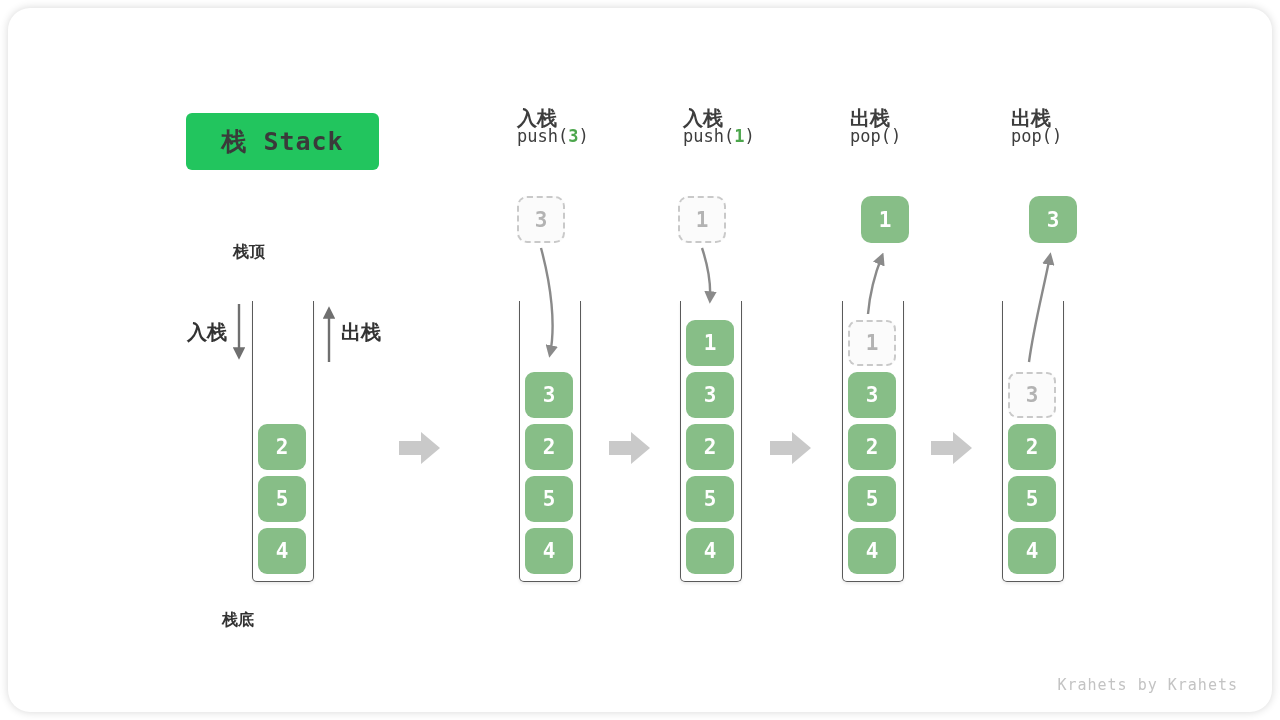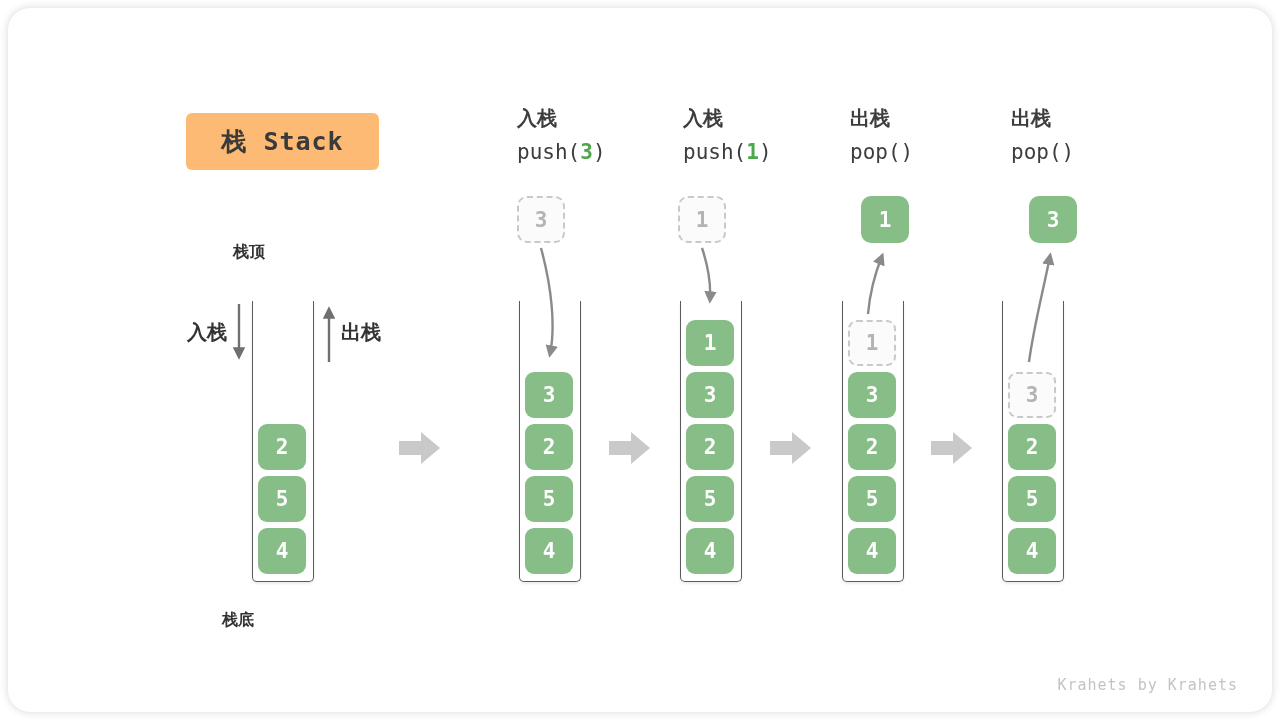--- a/index.html
+++ b/index.html
@@ -7,32 +7,32 @@
     position: relative; width: 1280px; height: 720px; overflow: hidden;
     font-family: "Liberation Sans", sans-serif;
   }
   .card {
     position: absolute; left: 8px; top: 8px; right: 8px; bottom: 8px;
     background: #ffffff; border-radius: 22px;
     box-shadow: 0 0 9px rgba(0,0,0,0.16);
   }
   .title-box {
     position: absolute; left: 186px; top: 113px; width: 193px; height: 57px;
-    background: #fdba74; border-radius: 6px;
+    background: #22c55e; border-radius: 6px;
     display: flex; align-items: center; justify-content: center;
     font-family: "DejaVu Sans Mono", monospace;
     font-size: 25px; font-weight: 700; color: #3a3a3a; letter-spacing: 1px;
   }
   .step-header { position: absolute; top: 108px; }
   .step-header .action {
     font-size: 20px; font-weight: 700; color: #3d3d3d; line-height: 1;
   }
   .step-header .code {
-    margin-top: 14px; font-family: "DejaVu Sans Mono", monospace;
-    font-size: 21px; color: #3d3d3d; line-height: 1;
+    font-family: "DejaVu Sans Mono", monospace;
+    font-size: 17px; color: #3d3d3d; line-height: 1;
   }
   .step-header .code .arg { color: var(--code-green); font-weight: 700; }
   .fbox {
     position: absolute; top: 196px; width: 48px; height: 47px;
     border-radius: 10px; box-sizing: border-box;
     display: flex; align-items: center; justify-content: center;
     font-family: "DejaVu Sans Mono", monospace; font-size: 21px; font-weight: 700;
   }
   .fbox.dashed { background: #fbfbfb; border: 2px dashed #c9c9c9; color: #b3b3b3; }
   .fbox.solid  { background: var(--cell-green); color: #ffffff; }

